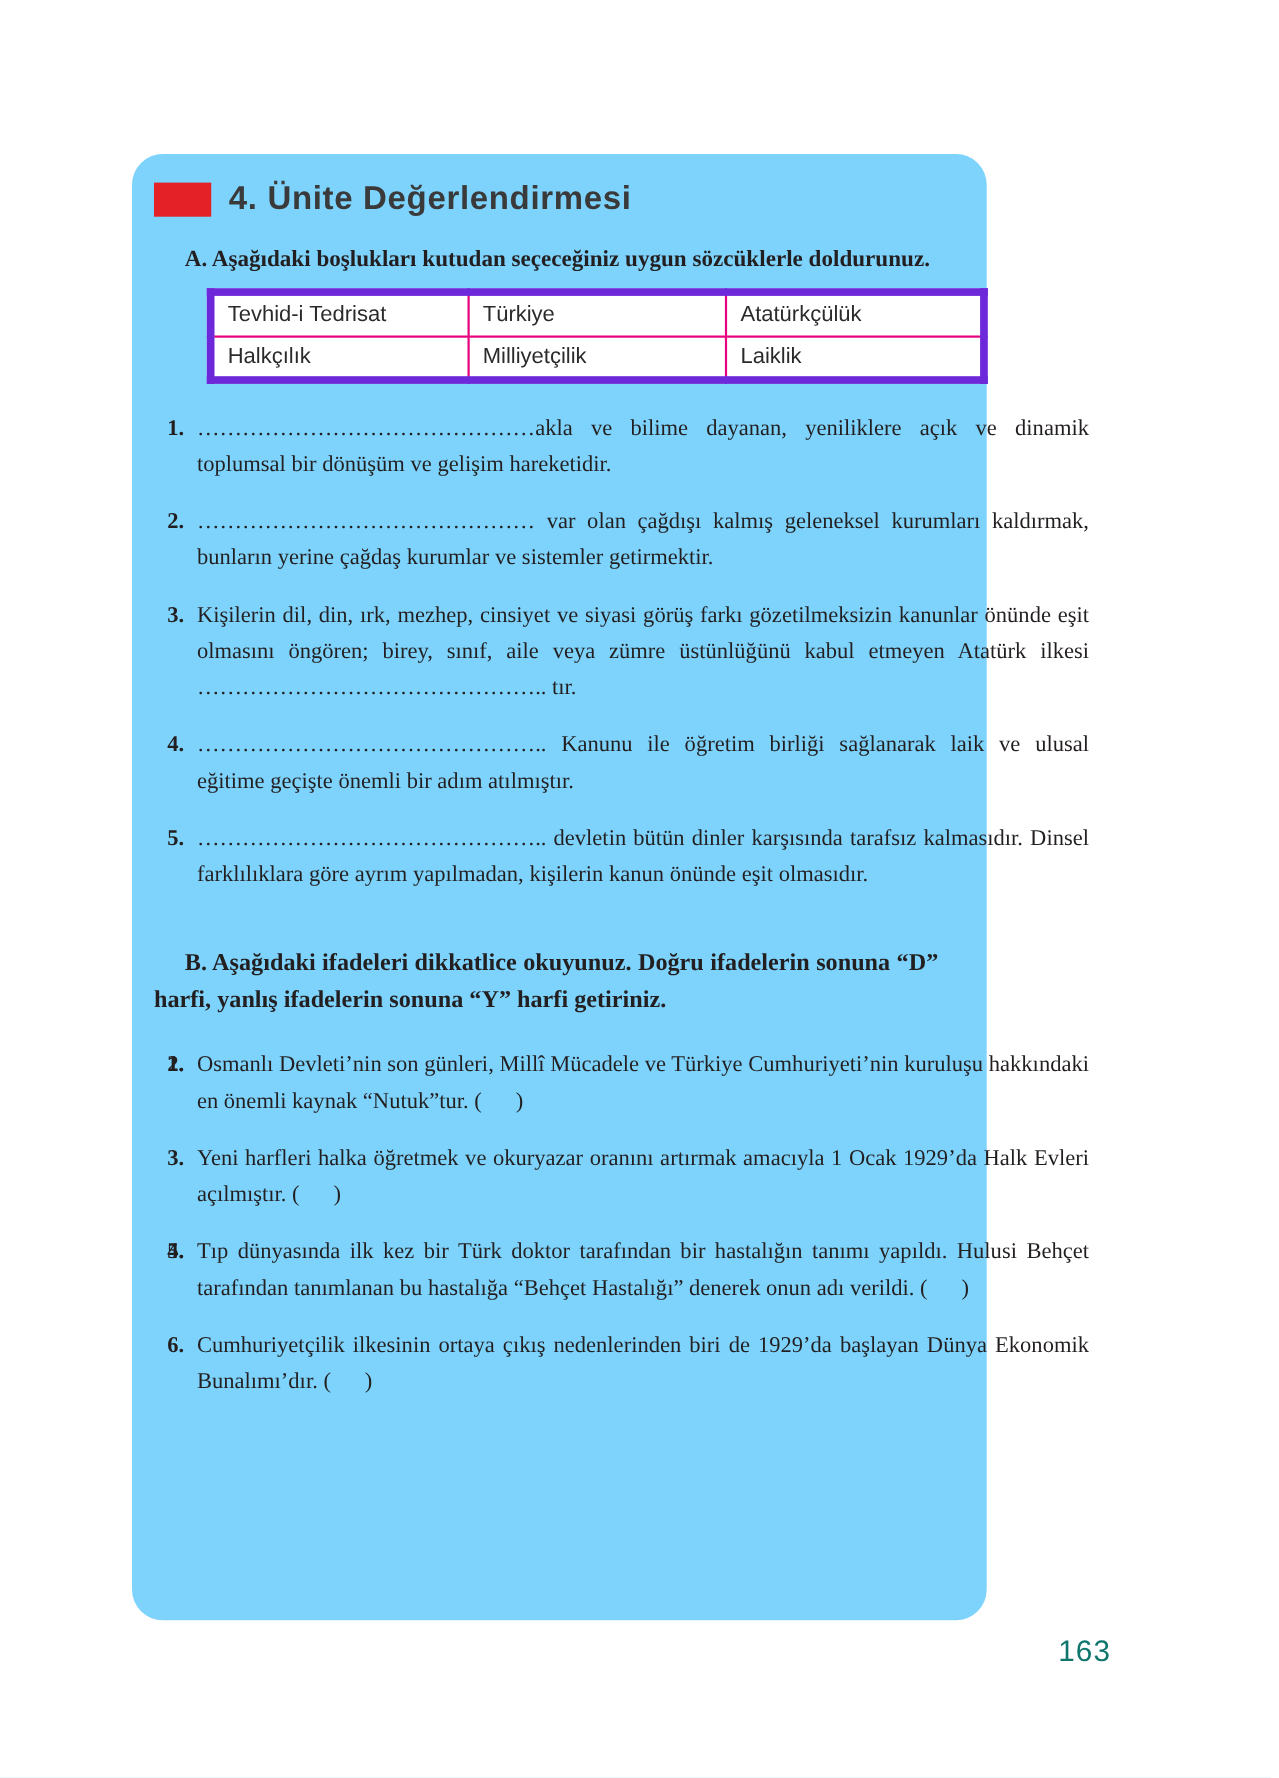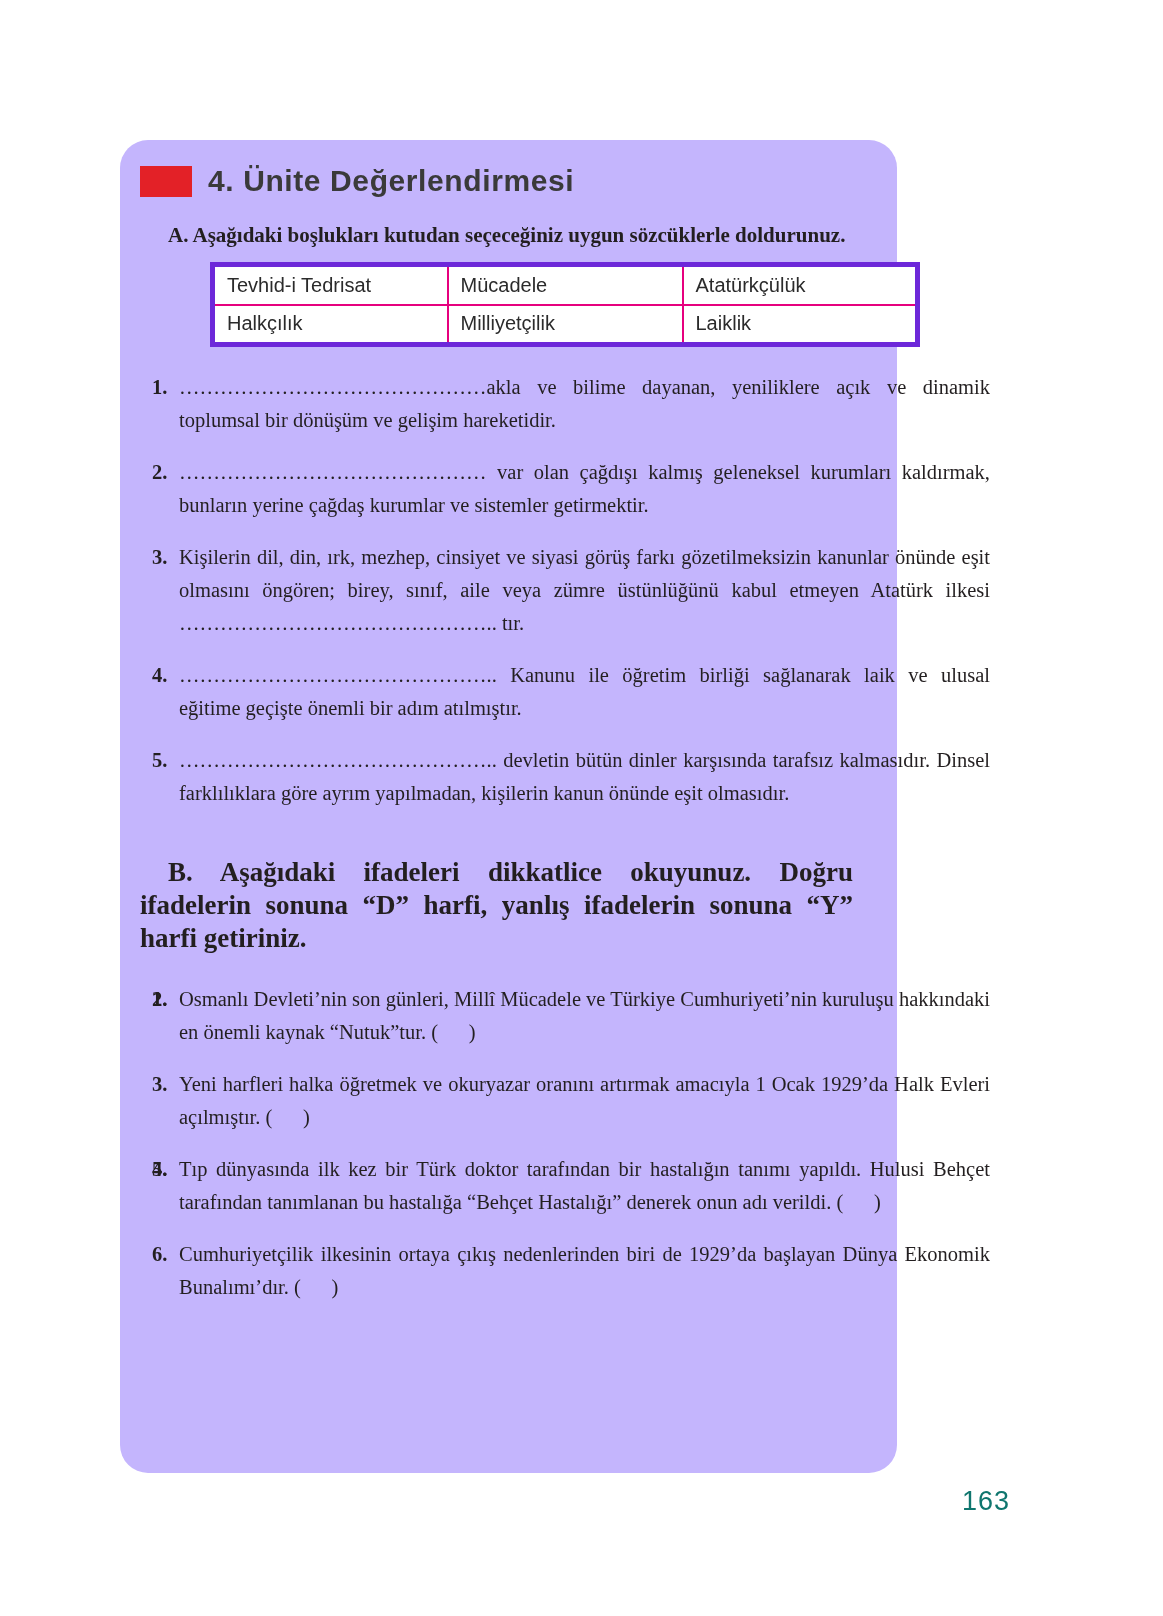--- a/index.html
+++ b/index.html
@@ -1,45 +1,45 @@
 <!DOCTYPE html>
 <html><head>
 <meta charset="utf-8">
 <style>
   * { margin:0; padding:0; box-sizing:border-box; }
   html,body { width:1163px; height:1616px; background:#ffffff; }
   body { font-family:"Liberation Serif", serif; color:#231f20; position:relative; }
 
   .card {
     position:absolute; left:120px; top:140px; width:777px; height:1333px;
-    background:#c4b5fd; border-radius:28px;
+    background:#7dd3fc; border-radius:28px;
     padding:18px 44px 20px 20px;
   }
 
   .title-row { display:flex; align-items:center; gap:16px; margin-top:6px; }
   .red-block { width:52px; height:31px; background:#e32127; flex:0 0 auto; }
   .title {
     font-family:"Liberation Sans", sans-serif;
     font-size:30px; font-weight:700; color:#3a3a3a; letter-spacing:0.6px;
   }
 
   .heading-a {
     margin:22px 0 0 28px;
     font-size:21px; font-weight:bold; line-height:30px;
   }
   .heading-b {
     margin:46px 0 0 0;
-    font-size:27px; font-weight:bold; line-height:33px;
+    font-size:22px; font-weight:bold; line-height:33px;
     text-indent:28px; text-align:justify;
   }
 
   table.word-box {
-    margin:12px 0 0 70px; width:710px;
+    margin:12px 0 0 48px; width:710px;
     border-collapse:collapse; background:#ffffff;
-    border:5px solid #6d28d9;
+    border:7px solid #6d28d9;
   }
   table.word-box td {
     border:2px solid #e6007e;
     width:33.33%; height:40px;
     padding-left:12px;
     font-family:"Liberation Sans", sans-serif;
     font-size:20px; color:#2b2b2b;
   }
 
   .items { margin:24px 0 0 12px; width:838px; }
@@ -66,21 +66,21 @@
     <span class="red-block"></span>
     <span class="title">4. Ünite Değerlendirmesi</span>
   </div>
 
   <p class="heading-a">A. Aşağıdaki boşlukları kutudan seçeceğiniz uygun sözcüklerle doldurunuz.</p>
 
   <table class="word-box">
     <tbody>
         <tr>
       <td>Tevhid-i Tedrisat</td>
-      <td>Mücadele</td>
+      <td>Türkiye</td>
       <td>Atatürkçülük</td>
     </tr>
     <tr>
       <td>Halkçılık</td>
       <td>Milliyetçilik</td>
       <td>Laiklik</td>
     </tr>
   </tbody>
     </table>
 

